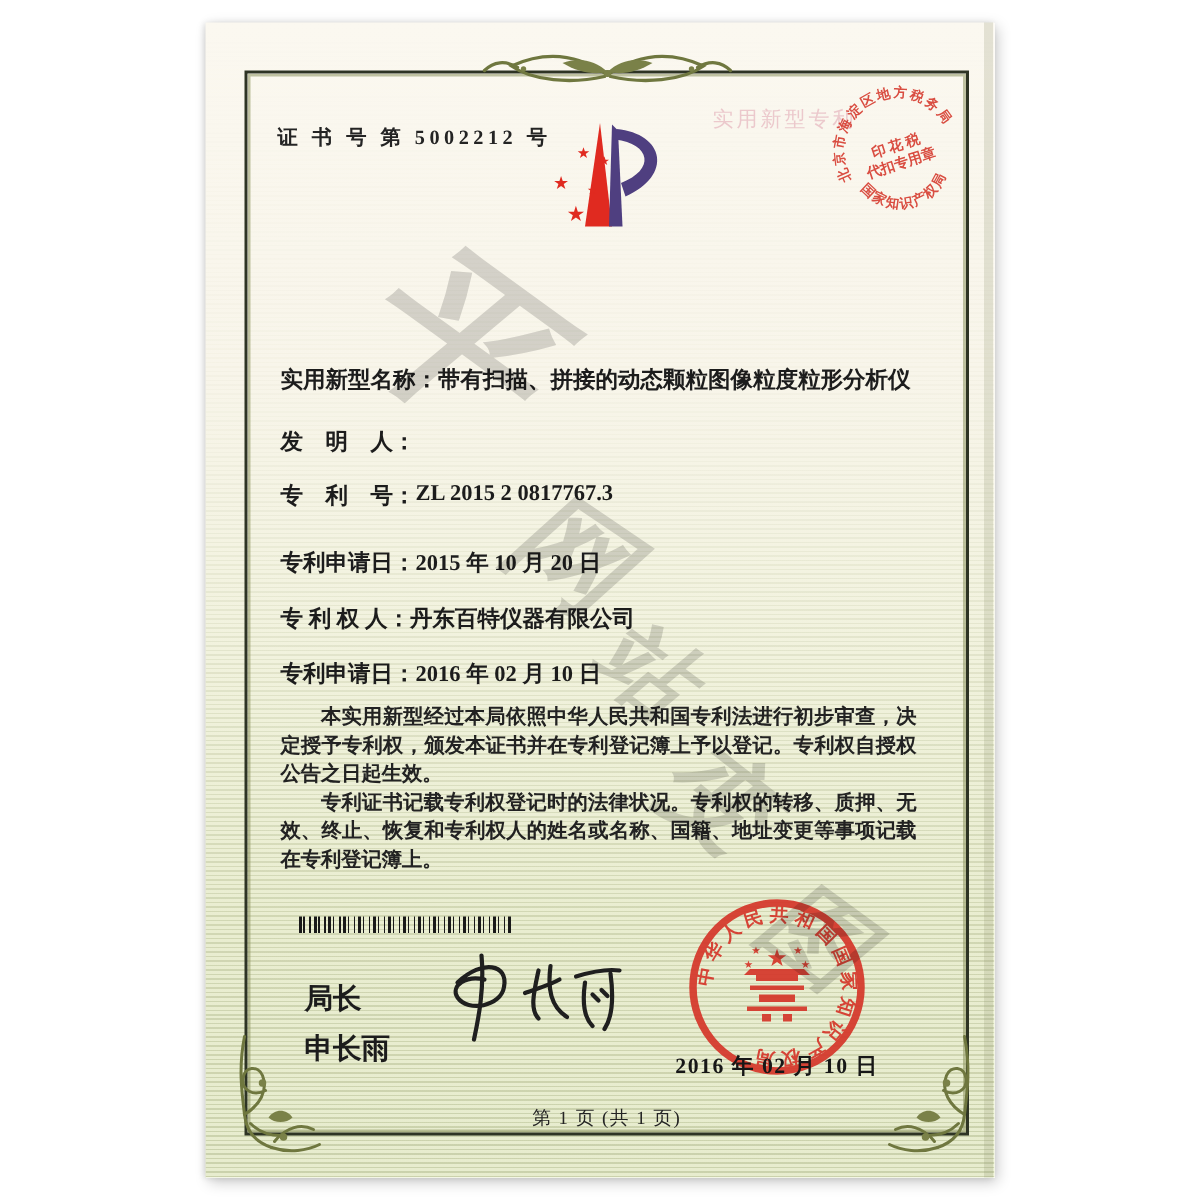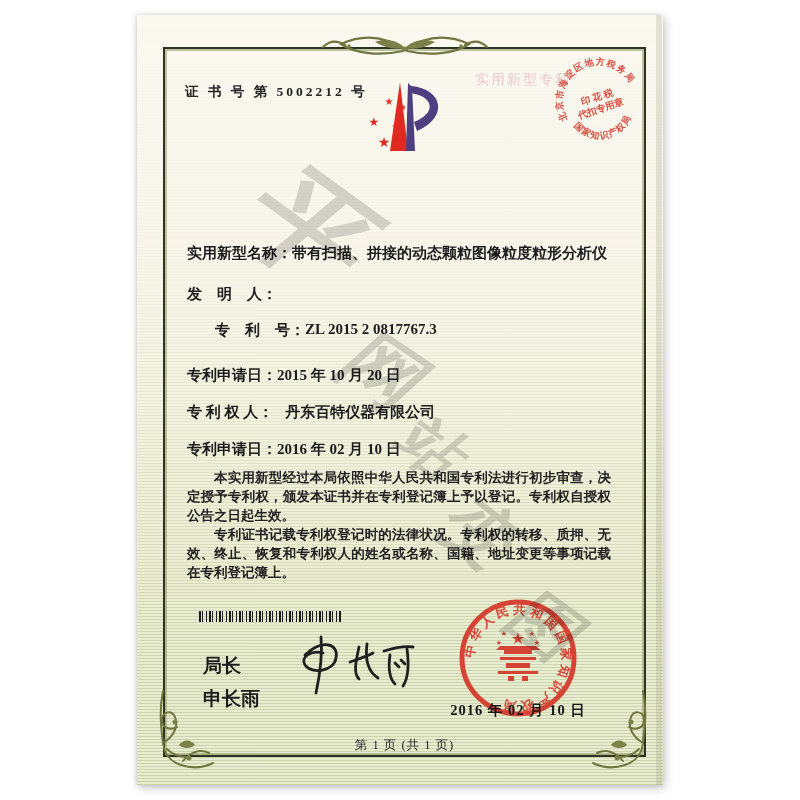--- a/index.html
+++ b/index.html
@@ -28,23 +28,23 @@
   .cert-number{position:absolute;left:48px;top:68px;font-size:13.5px;letter-spacing:3px;color:#242424;font-weight:600;z-index:2;}
   .title{position:absolute;left:26px;width:483px;top:150px;text-align:center;font-size:27px;font-weight:700;letter-spacing:2px;color:#151515;z-index:2;margin:0;}
   .logo{position:absolute;left:222px;top:64px;z-index:2;}
   .tax-stamp{position:absolute;left:414px;top:40px;transform:rotate(-18deg);opacity:.88;z-index:3;}
   .bleed-text{position:absolute;left:338px;top:56px;font-size:14px;letter-spacing:2px;color:rgba(214,125,150,.38);z-index:1;}
   .fields{position:absolute;left:50px;top:0;width:430px;z-index:2;}
   .field{position:absolute;display:flex;font-size:15px;font-weight:700;color:#1c1c1c;white-space:nowrap;}
   .field .flabel{white-space:pre;}
   .field:nth-child(1){top:229px;}
   .field:nth-child(2){top:270px;}
-  .field:nth-child(3){top:306px;margin-left:28px;}
+  .field:nth-child(3){top:306px;}
   .field:nth-child(4){top:351px;}
-  .field:nth-child(5){top:388px;gap:12px;}
+  .field:nth-child(5){top:388px;}
   .field:nth-child(6){top:425px;}
   .paragraphs{position:absolute;left:50px;top:453px;width:424px;z-index:2;}
   .paragraphs p{margin:0;font-size:13.5px;line-height:19px;text-indent:2em;font-weight:600;color:#222;text-align:justify;}
   .barcode{position:absolute;left:62px;top:596px;width:143px;height:11px;z-index:2;
     background:repeating-linear-gradient(90deg,#191919 0 2px,transparent 2px 3px,#191919 3px 4px,transparent 4px 7px,#191919 7px 8px,transparent 8px 10px);}
   .officer{position:absolute;left:66px;top:638px;z-index:2;font-size:19px;font-weight:700;color:#1c1c1c;}
   .officer div{margin-bottom:7px;}
   .signature{position:absolute;left:150px;top:616px;z-index:2;}
   .seal{position:absolute;left:311px;top:573px;z-index:2;opacity:.92;}
   .seal-date{position:absolute;left:311px;top:686px;width:140px;text-align:center;font-size:14.5px;font-weight:700;color:#171717;z-index:4;letter-spacing:1px;white-space:nowrap;}

